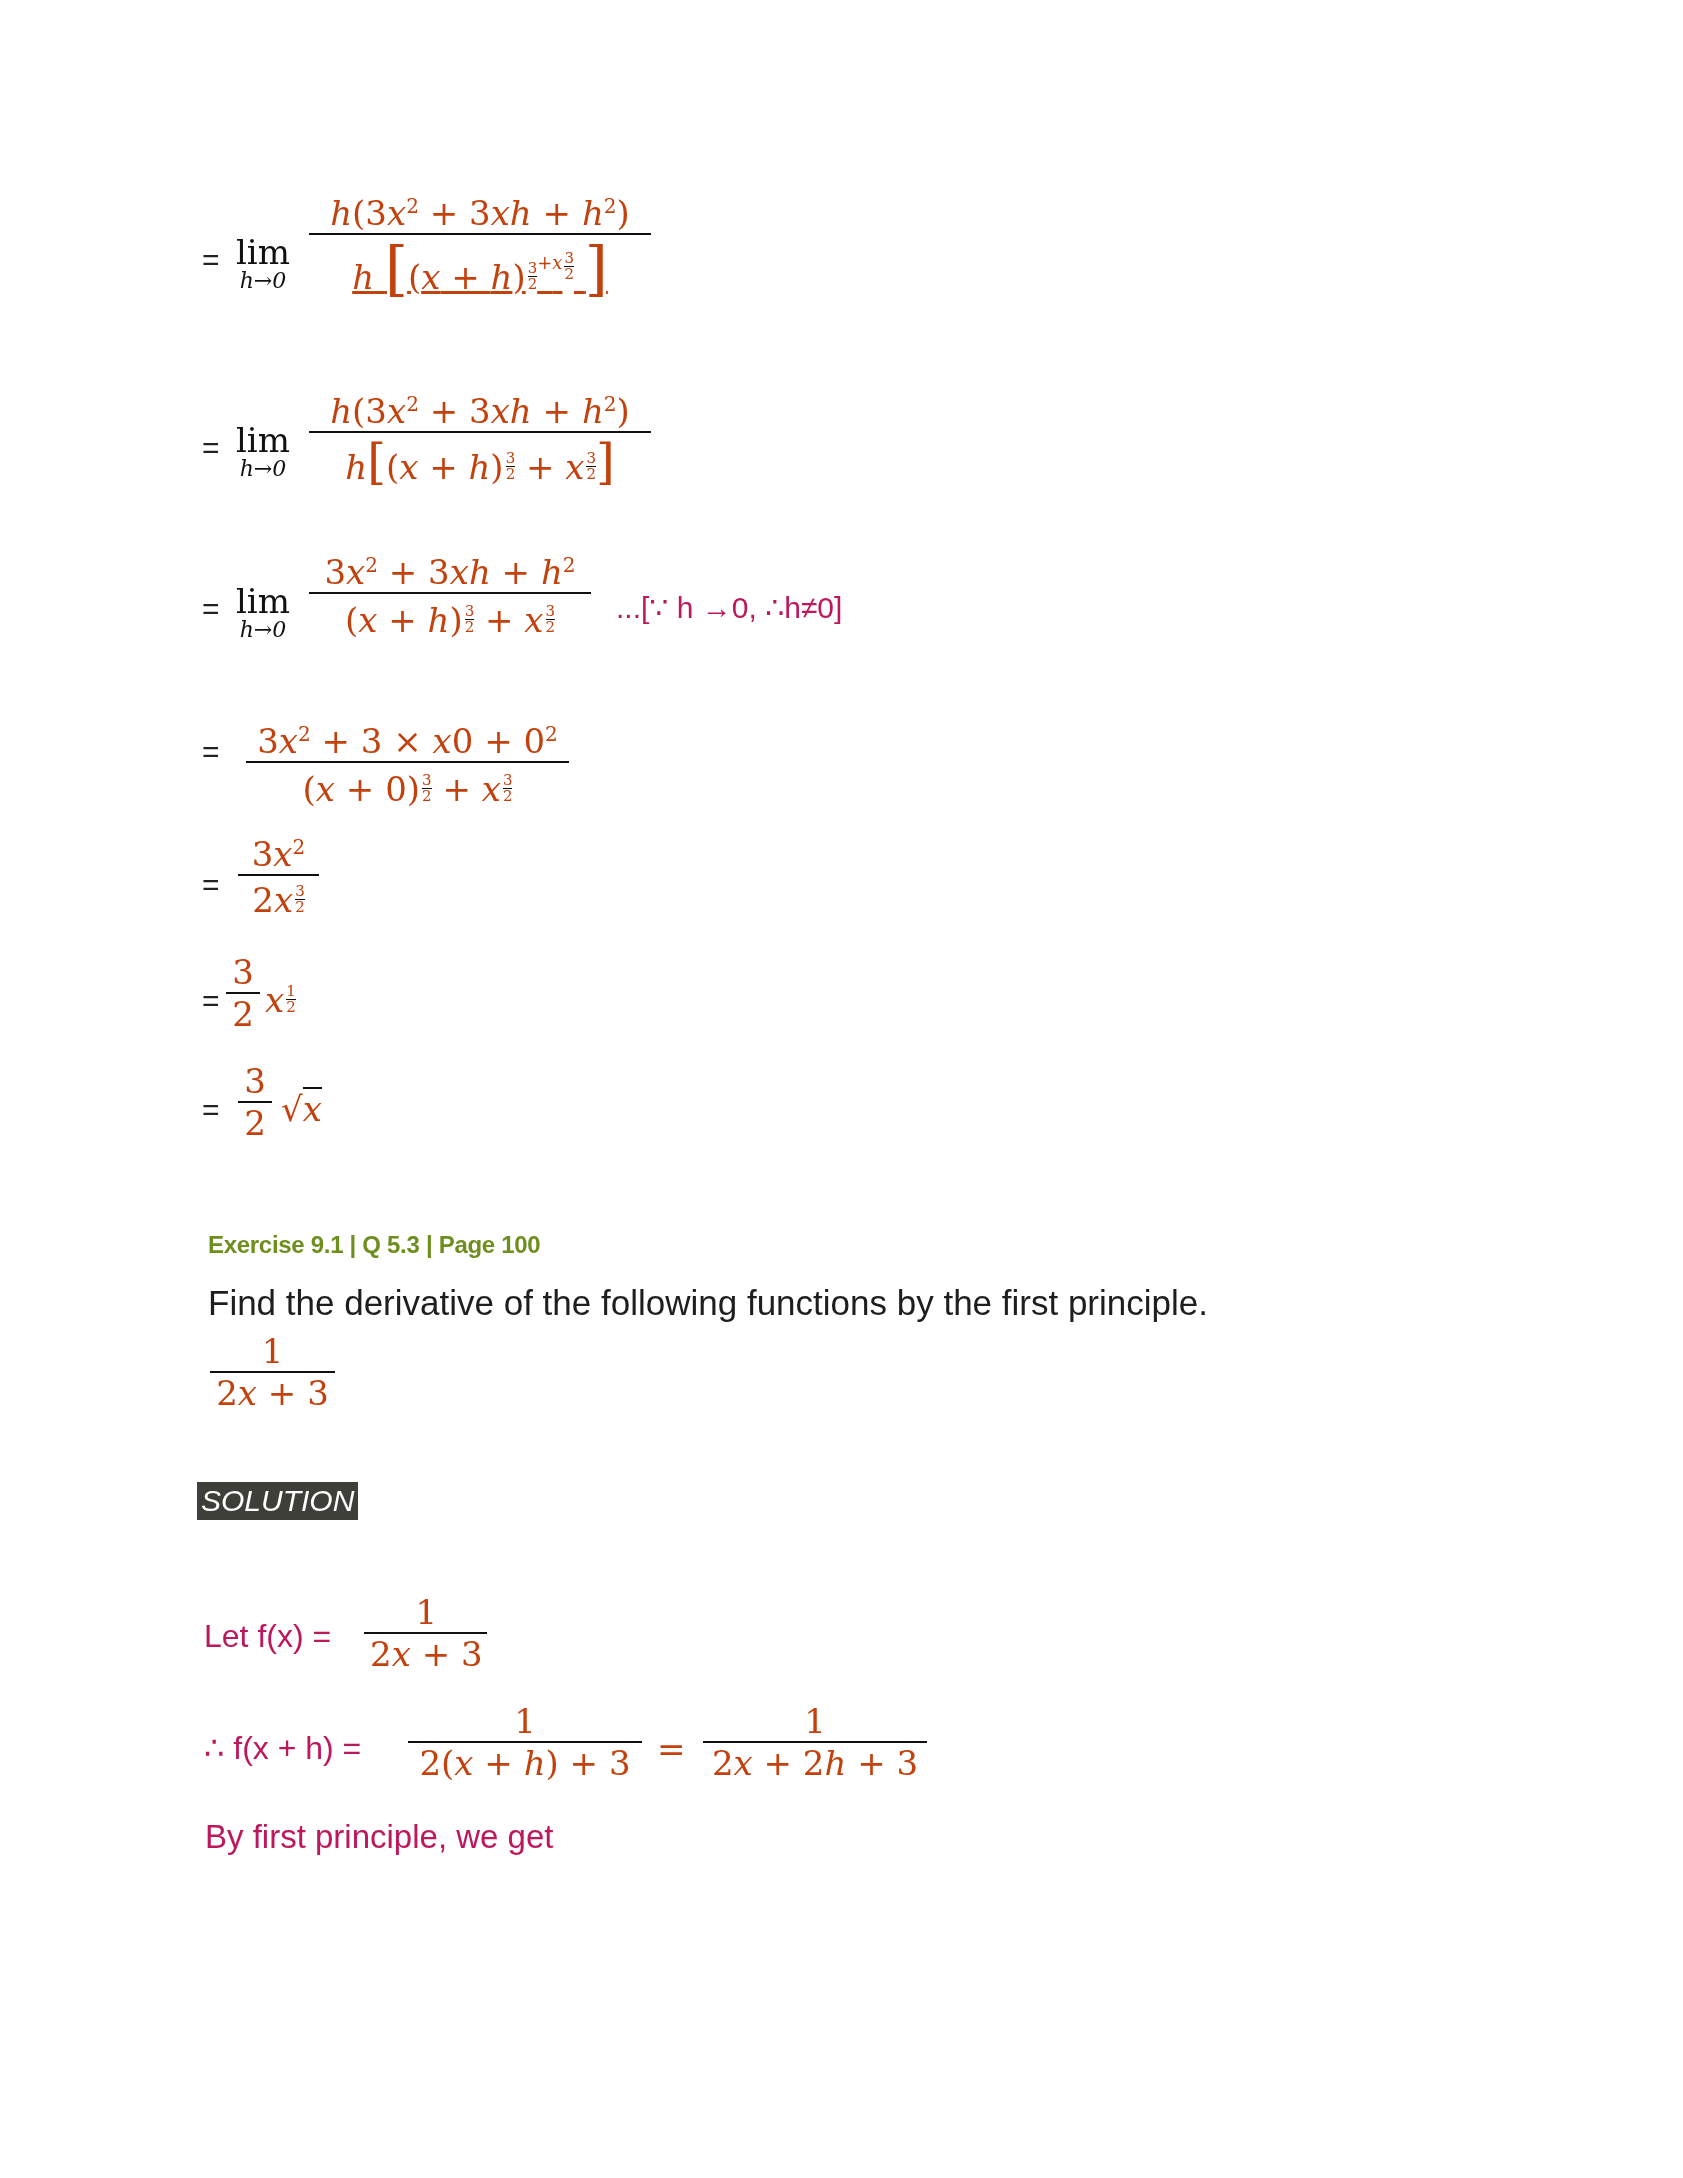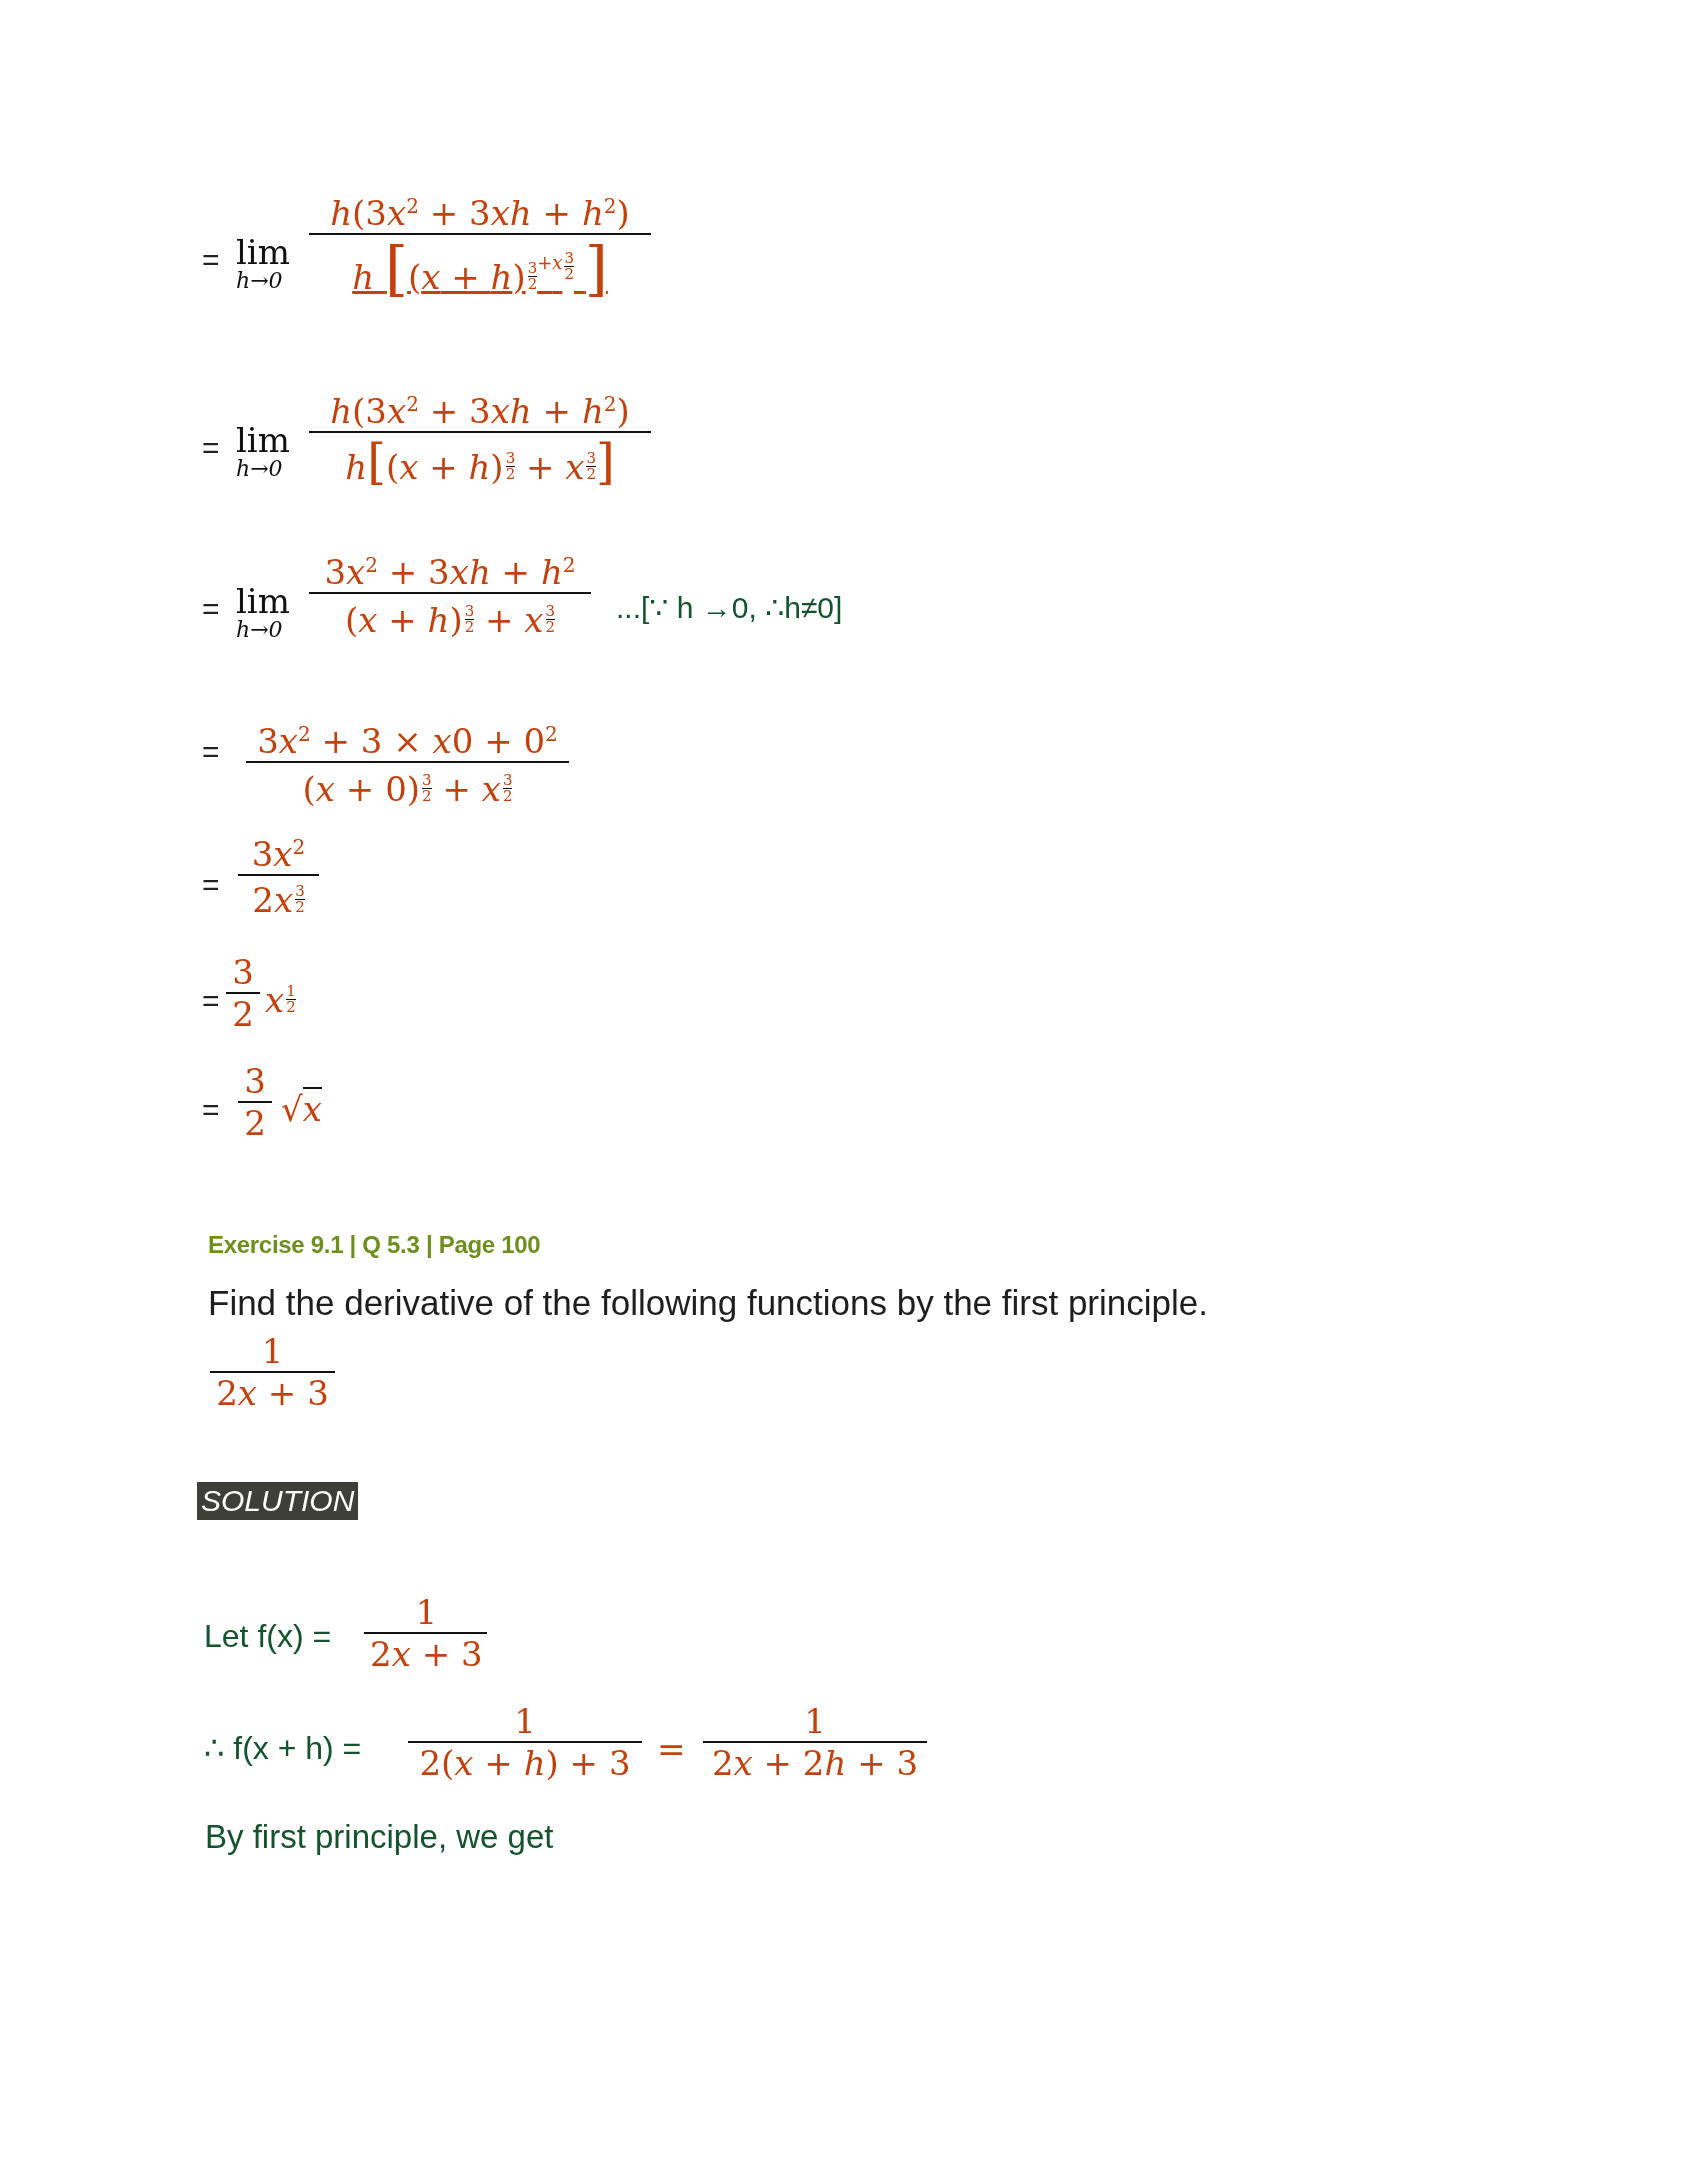--- a/index.html
+++ b/index.html
@@ -1,22 +1,22 @@
 <!DOCTYPE html>
 <html><head>
 <meta charset="utf-8">
 <style>
   html, body { margin:0; padding:0; background:#ffffff; }
   body { width:1683px; height:2178px; position:relative; overflow:hidden; color:#111; }
   .abs { position:absolute; }
   .m { font-family:"DejaVu Serif", "Liberation Serif", serif; font-size:34px; color:#c2410c; white-space:nowrap; }
   .mi { font-style:italic; }
-  .t { font-family:"Liberation Sans", sans-serif; color:#14532d; white-space:nowrap; }
+  .t { font-family:"Liberation Sans", sans-serif; color:#be185d; white-space:nowrap; }
   .eqsign { font-family:"Liberation Sans", sans-serif; font-size:30px; color:#222; }
-  .lim { font-family:"DejaVu Serif", serif; font-size:34px; line-height:34px; text-align:left; }
+  .lim { font-family:"DejaVu Serif", serif; font-size:34px; line-height:34px; text-align:center; }
   .lim .sub { font-size:22px; font-style:italic; display:block; line-height:24px; }
   .frac { display:inline-flex; flex-direction:column; align-items:center; }
   .frac .num, .frac .den { display:block; text-align:center; padding:0 6px; }
   .frac .bar { height:2px; background:#111; align-self:stretch; }
   .sup { font-size:20px; vertical-align:super; }
   .tiny { display:inline-flex; flex-direction:column; align-items:center; font-size:15px; line-height:15px; vertical-align:16px; margin-left:2px; }
   .tiny .tb { height:1px; background:#111; align-self:stretch; }
   .hdr { font-family:"Liberation Sans", sans-serif; font-size:24px; color:#6e8f1e; font-weight:bold; letter-spacing:-0.3px; }
   .sol { font-family:"Liberation Sans", sans-serif; font-style:italic; font-size:30px; color:#fff; background:#3d3f38; padding:2px 4px; }
   .bracket { font-size:59px; line-height:59px; font-weight:200; }

